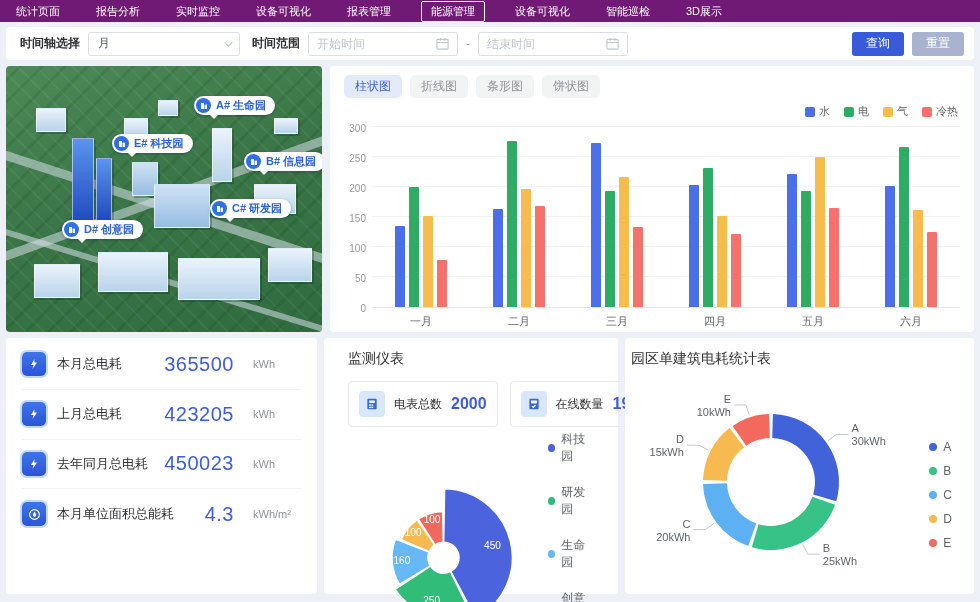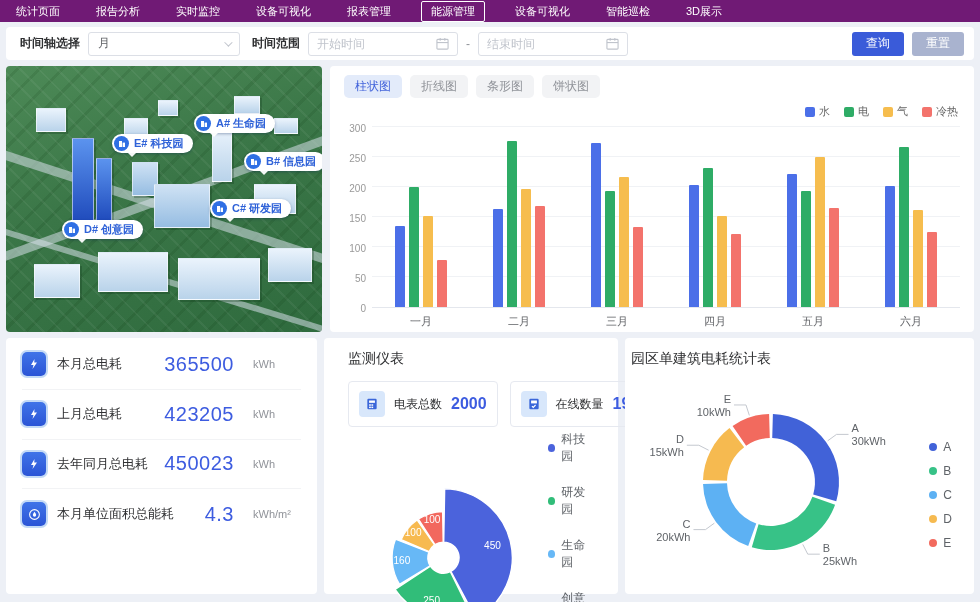--- a/index.html
+++ b/index.html
@@ -56,21 +56,21 @@
   .b13{left:172px;top:192px;width:82px;height:42px;} .b14{left:262px;top:182px;width:44px;height:34px;}
   .b15{left:28px;top:198px;width:46px;height:34px;}
   .map-pill { position:absolute; z-index:5; display:flex; align-items:center; gap:5px;
     background:#fff; border-radius:10px; padding:2px 9px 2px 2px;
     box-shadow:0 1px 3px rgba(0,30,80,.35); font-size:11px; font-weight:700;
     color:#2f62d8; white-space:nowrap; cursor:pointer; }
   .map-pill::after { content:""; position:absolute; left:16px; bottom:-8px;
     border:4px solid transparent; border-top-color:rgba(255,255,255,.95); }
   .pill-icon { width:15px; height:15px; border-radius:50%; background:#2f6fe4;
     display:flex; align-items:center; justify-content:center; flex:none; }
-  .pos-a{left:188px;top:48px;align-items:center;} .pos-e{left:106px;top:68px;} .pos-b{left:238px;top:86px;}
+  .pos-a{left:188px;top:30px;align-items:center;} .pos-e{left:106px;top:68px;} .pos-b{left:238px;top:86px;}
   .pos-c{left:204px;top:133px;} .pos-d{left:56px;top:154px;}
 
   
   .chart-card { flex:1; background:#fff; border-radius:4px; position:relative;
     padding:9px 14px 0; }
   .tabs { display:flex; gap:8px; }
   .tab { padding:3px 11px; font-size:12px; border-radius:5px; background:#f2f3f5;
     color:#909399; cursor:pointer;font-family:Liberation Serif, serif; }
   .tab.active { background:#e3ebfa; color:#4465db; }
   .bar-legend { position:absolute; right:16px; top:38px; display:flex; gap:14px;

